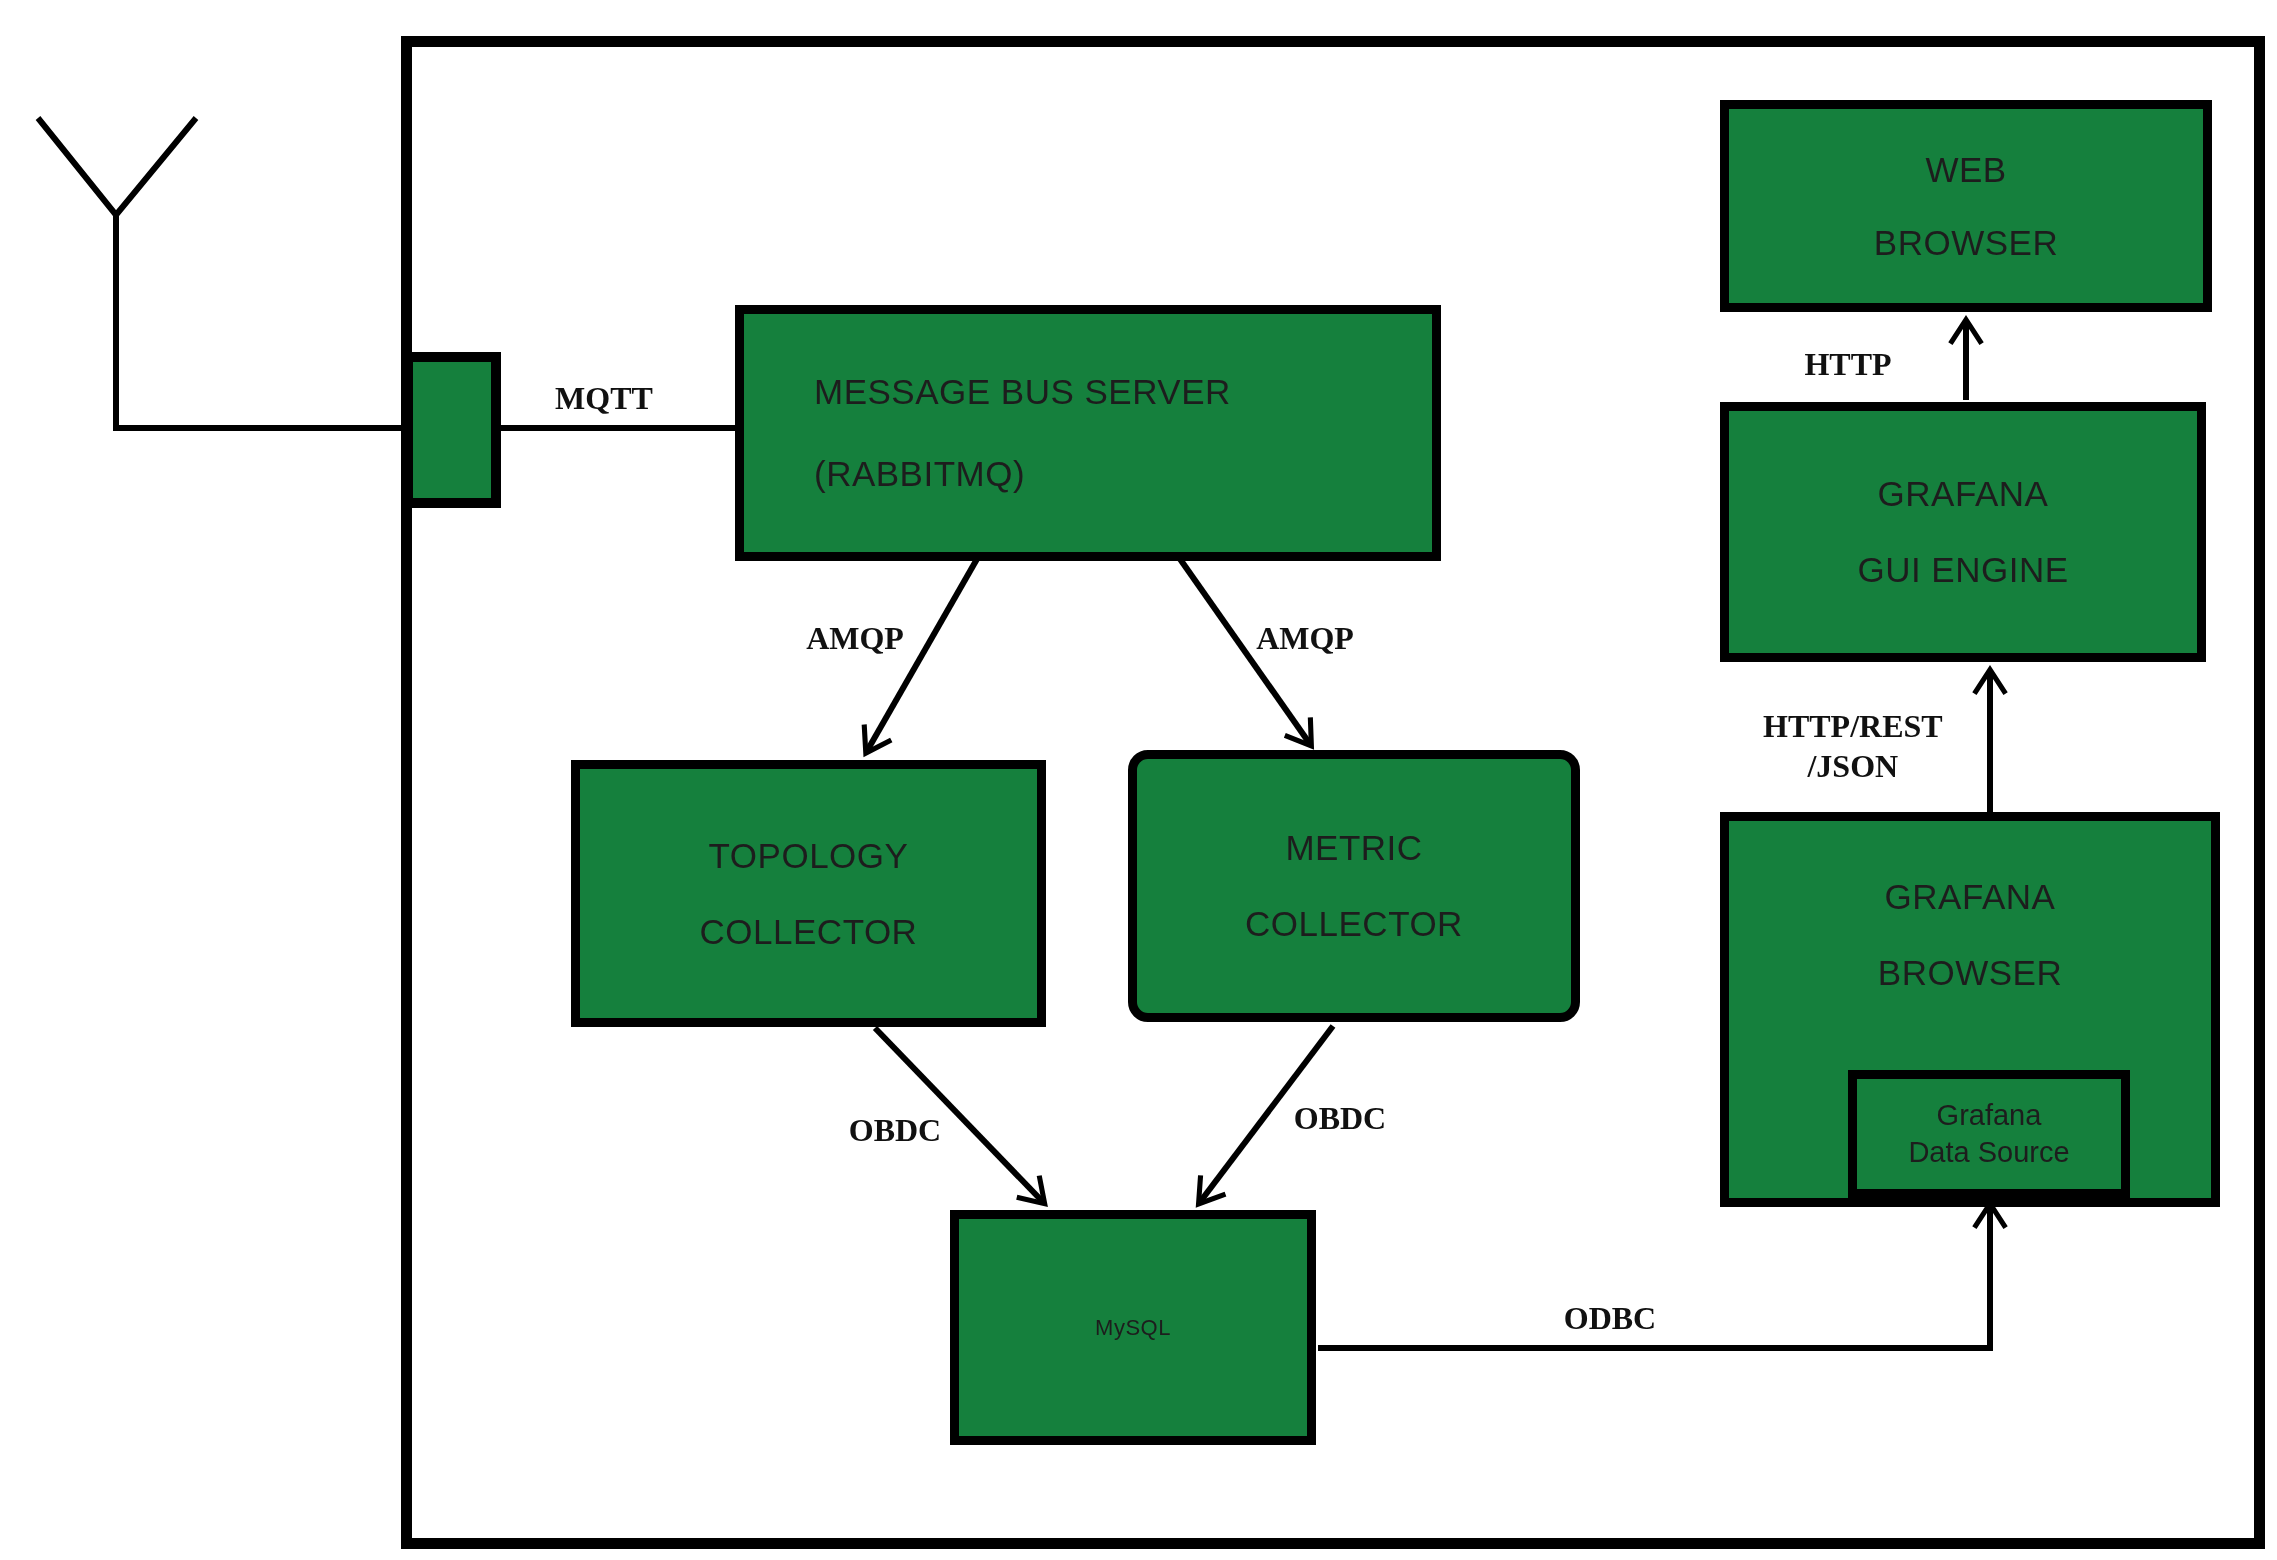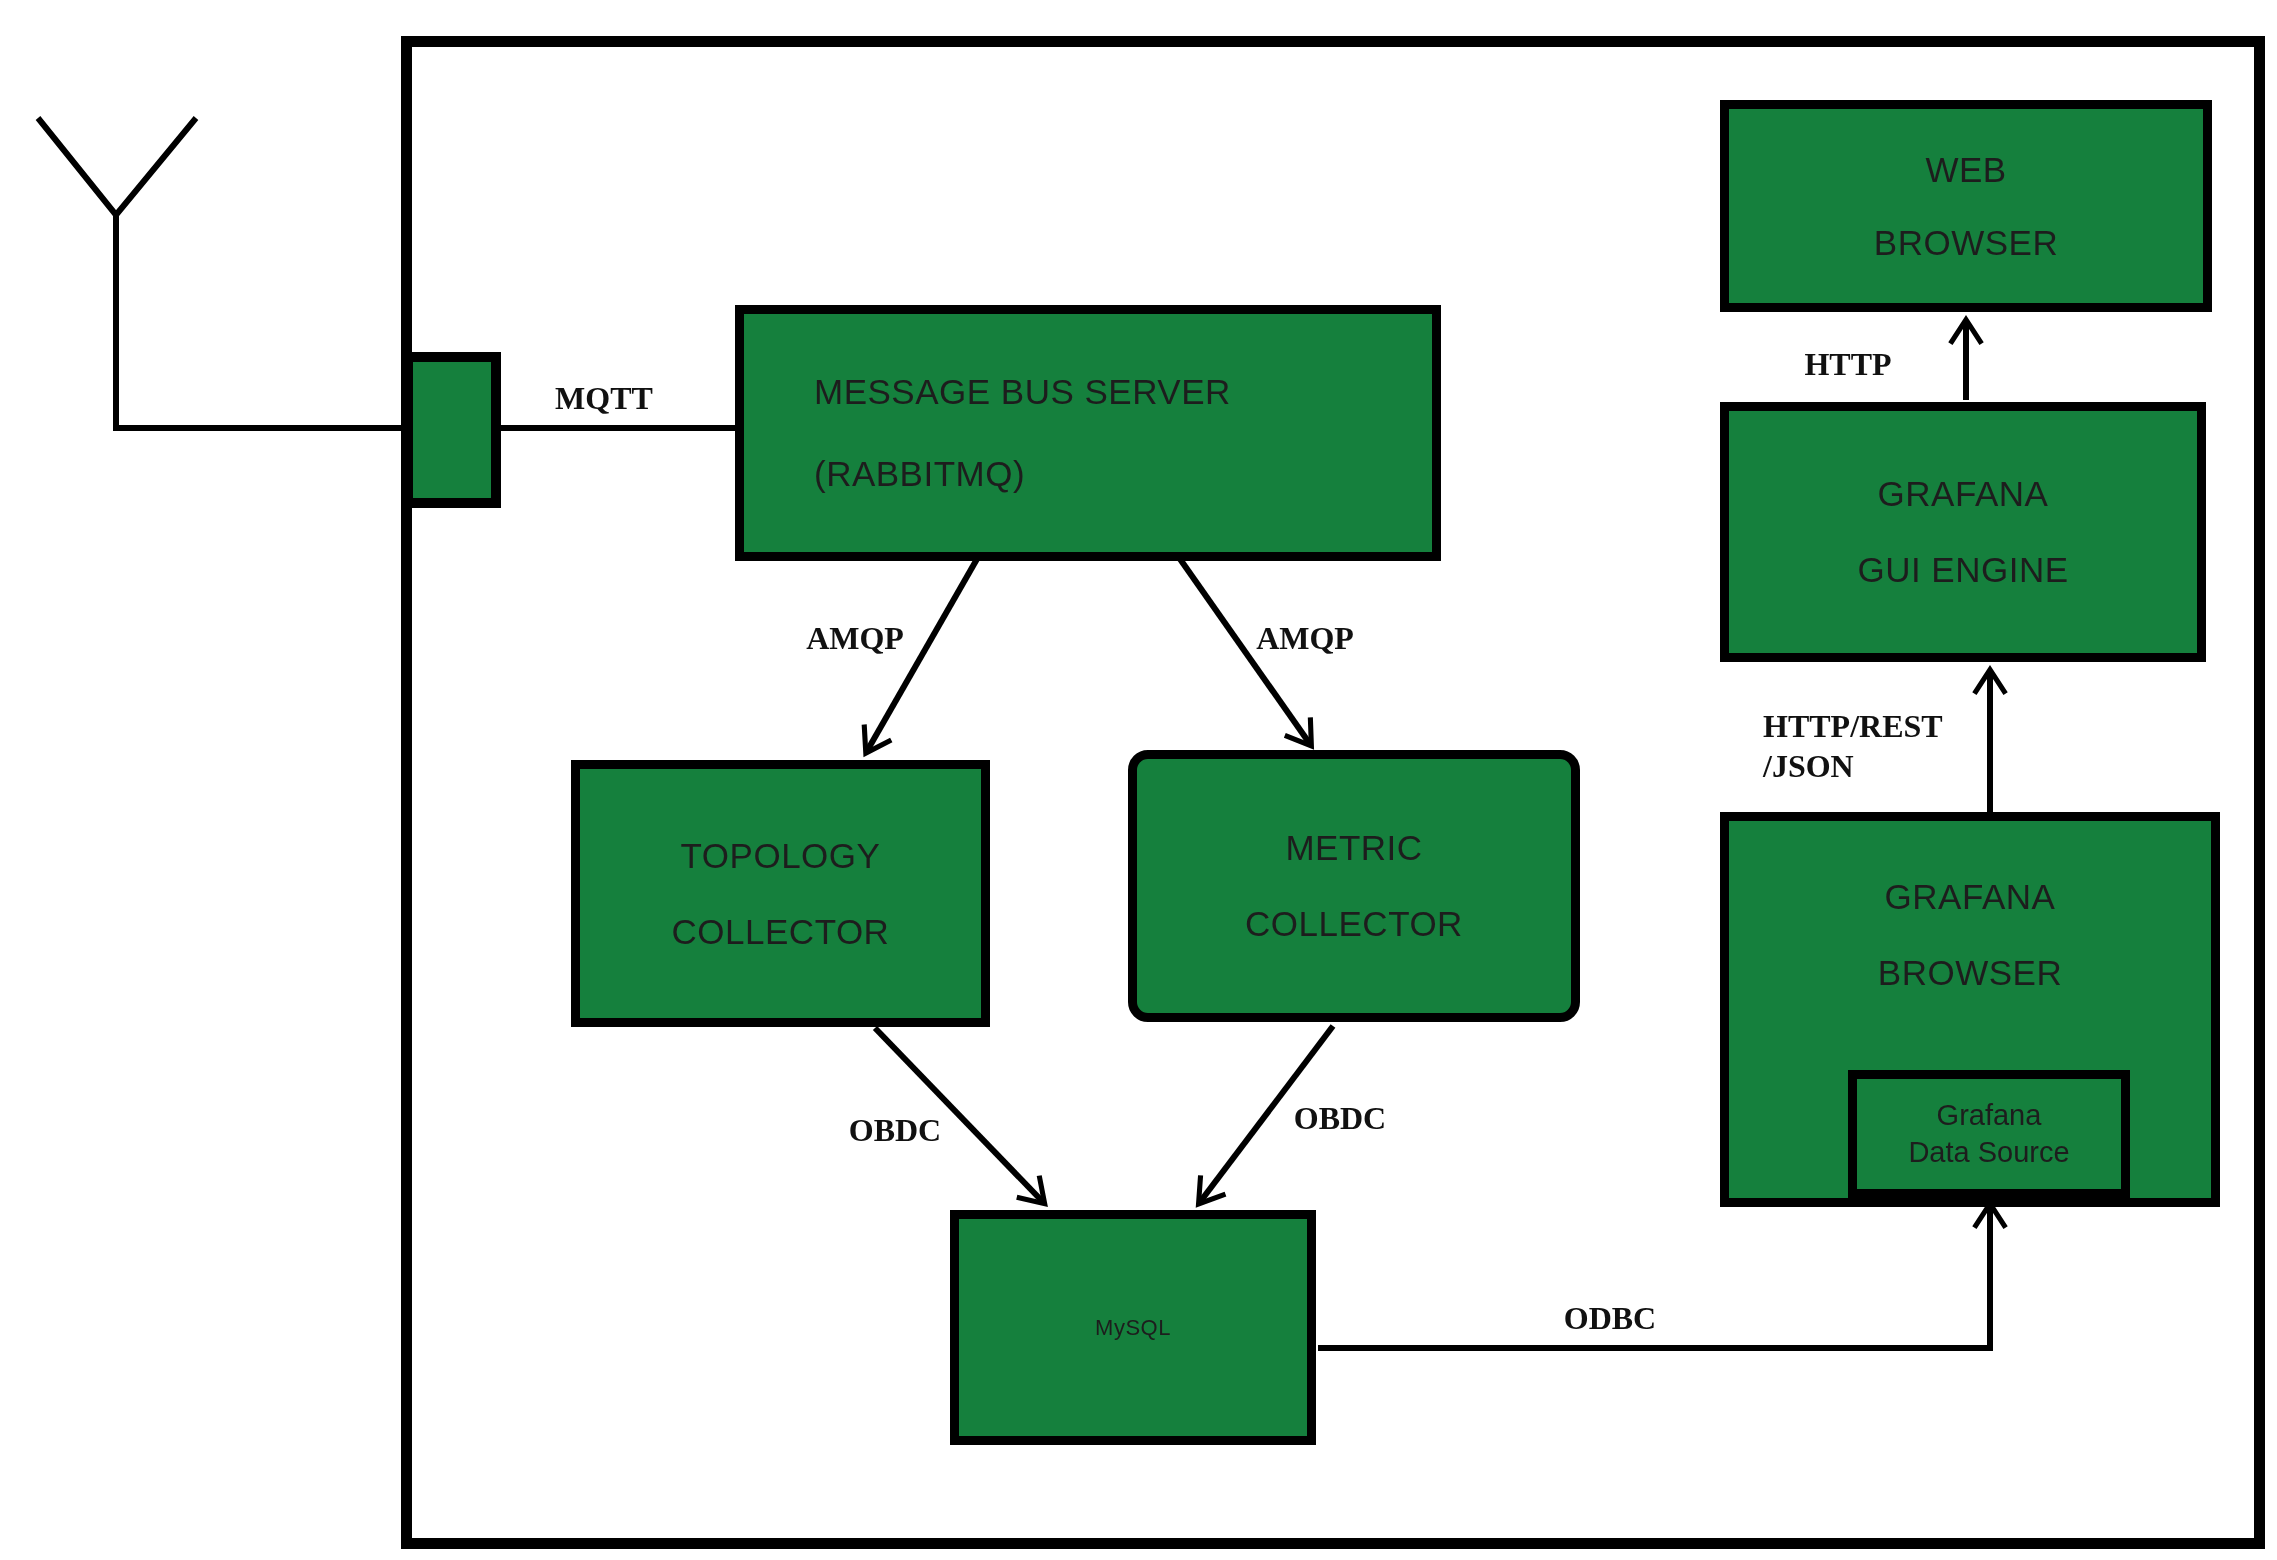--- a/index.html
+++ b/index.html
@@ -64,21 +64,21 @@
     position: absolute;
     transform: translate(-50%, -50%);
     font-weight: bold;
     font-size: 32px;
     white-space: nowrap;
     color: #111111;
     font-family: Liberation Serif, serif;
   }
   .edge-label--block {
     transform: none;
-    text-align: left;
+    text-align: center;
     line-height: 40px;
   }
   .edge-label--block span { display: block; }
 </style>
 </head>
 <body>
 
 <div class="canvas">
 
   <div class="box box--boundary" style="left:401px; top:36px; width:1864px; height:1513px;"></div>
@@ -112,21 +112,21 @@
     <line x1="1990" y1="814" x2="1990" y2="672" stroke="#000000" stroke-width="6" marker-end="url(#arrowhead)"></line>
   </svg>
 
   <div class="box box--radio" style="left:403px; top:352px; width:98px; height:156px;"></div>
 
   <div class="box box--left-text" style="left:735px; top:305px; width:706px; height:256px;">
     <span>MESSAGE BUS SERVER</span>
     <span>(RABBITMQ)</span>
   </div>
 
-  <div class="box" style="left:571px; top:760px; width:419px; height:267px;">
+  <div class="box" style="left:571px; top:760px; width:475px; height:267px;">
     <span>TOPOLOGY</span>
     <span>COLLECTOR</span>
   </div>
 
   <div class="box" style="left:1128px; top:750px; width:452px; height:272px;border-radius:20px;">
     <span>METRIC</span>
     <span>COLLECTOR</span>
   </div>
 
   <div class="box" style="left:950px; top:1210px; width:366px; height:235px; font-size:22px;">

